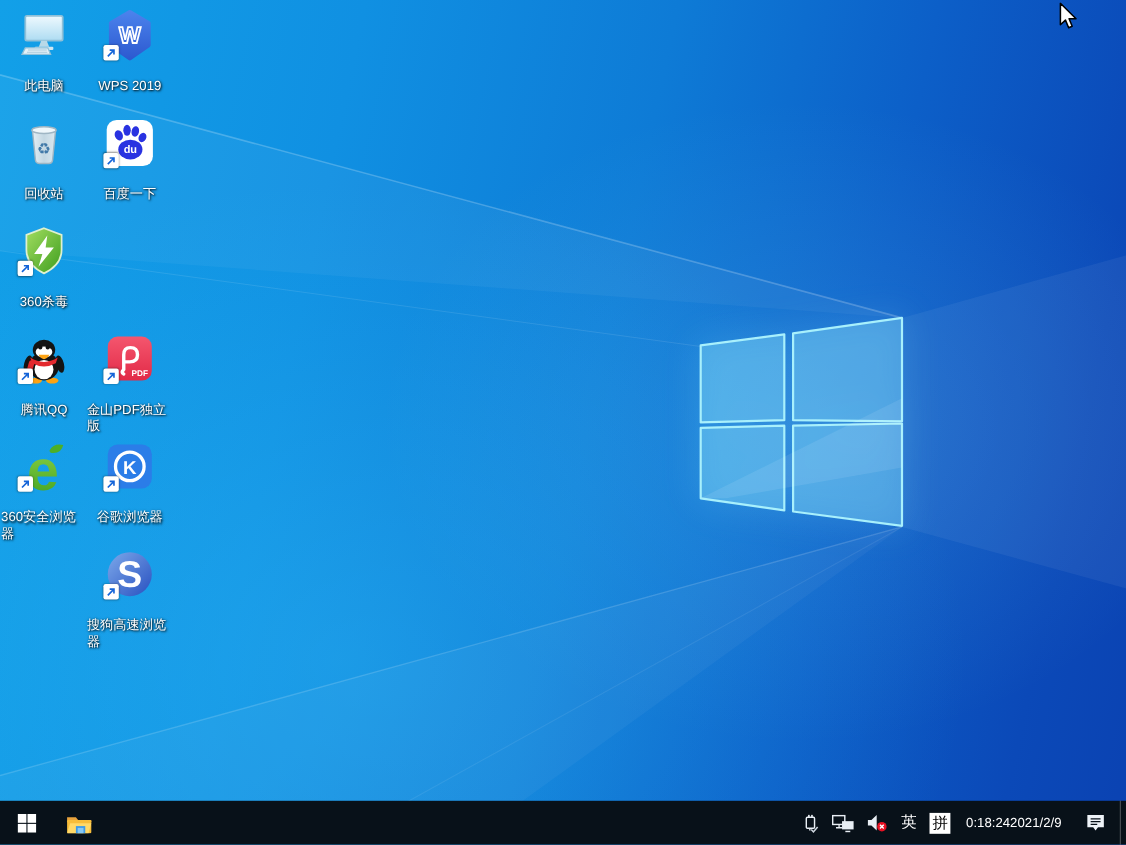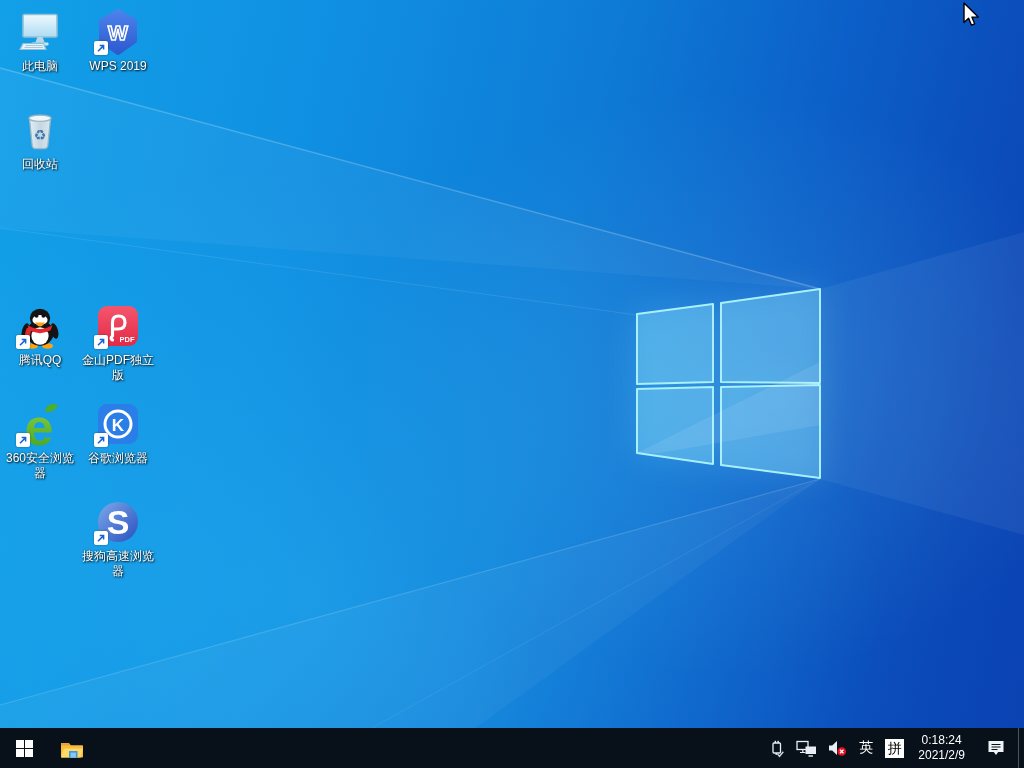--- a/index.html
+++ b/index.html
@@ -12,38 +12,38 @@
       radial-gradient(820px 620px at 30% 78%, rgba(60,205,255,.28), rgba(60,205,255,0) 70%),
       radial-gradient(560px 430px at 71% 50%, rgba(130,225,255,.16), rgba(130,225,255,0) 68%),
       linear-gradient(102deg,#12a0e8 0%,#1090e2 28%,#0e7bd6 52%,#0c5fc8 72%,#0b49b8 90%,#0b42b2 100%);}
   .rays{position:absolute;inset:0;pointer-events:none;}
   .winlogo{position:absolute;left:0;top:0;pointer-events:none;
     filter:drop-shadow(0 0 16px rgba(130,225,255,.40));}
 
   
   .icon-cell{position:absolute;width:78px;display:flex;flex-direction:column;align-items:center;cursor:default;}
   .icon-img{width:48px;height:48px;position:relative;}
-  .icon-label{margin-top:3px;font-size:12px;line-height:15px;color:#fff;text-align:center;max-width:78px;
+  .icon-label{margin-top:15px;font-size:12px;line-height:15px;color:#fff;max-width:78px;
     text-shadow:1px 1px 2px rgba(0,0,0,.9),0 0 2px rgba(0,0,0,.55);}
   .badge{position:absolute;left:0;bottom:1px;width:14px;height:14px;background:#fff;border-radius:2px;
     box-shadow:0 0 2px rgba(0,0,0,.45);display:flex;align-items:center;justify-content:center;}
 
   
   .taskbar{position:absolute;left:0;bottom:0;width:1024px;height:40px;background:#081119;
     display:flex;align-items:center;justify-content:space-between;}
   .tb-left{display:flex;height:100%;}
   .tb-btn{width:48px;height:100%;background:transparent;border:none;padding:0;margin:0;
     display:flex;align-items:center;justify-content:center;cursor:default;}
   .tb-right{display:flex;align-items:center;height:100%;}
   .tray-btn{height:100%;background:transparent;border:none;padding:0 5px;margin:0;
     display:flex;align-items:center;justify-content:center;cursor:default;}
   .ime-lang{color:#fff;font-size:14px;font-family:"Liberation Sans",sans-serif;padding:0 7px;}
   .ime-box{width:19px;height:19px;background:#fff;color:#000;font-size:14px;line-height:19px;
     text-align:center;display:block;}
-  .clock{flex-direction:column;justify-content:center;color:#fff;font-size:12px;line-height:15px;
+  .clock{flex-direction:row;justify-content:center;color:#fff;font-size:12px;line-height:15px;
     text-align:center;padding:0 9px;}
   .show-desktop{width:5px;height:100%;border-left:1px solid rgba(255,255,255,.28);}
 
   .cursor{position:absolute;left:962px;top:2px;pointer-events:none;}
 </style>
 </head>
 <body>
 
 <div class="stage">
 
@@ -120,21 +120,62 @@
             </linearGradient>
           </defs>
         <path d="M13.5 12.5 L16.2 39.5 a3.5 3.5 0 0 0 3.5 3.1 h8.6 a3.5 3.5 0 0 0 3.5 -3.1 L34.5 12.5 Z" fill="url(#g3)" stroke="#9fb6c4" stroke-width="1.3"></path>
         <ellipse cx="24" cy="12.3" rx="11" ry="3.1" fill="#eff7fb" stroke="#9fb6c4" stroke-width="1.3"></ellipse>
         <text x="24" y="34" font-size="14" fill="#4179a8" text-anchor="middle" font-family="DejaVu Sans, sans-serif">♻</text>
       </svg>
     </div>
     <div class="icon-label">回收站</div>
   </div>
 
-
+  <div class="icon-cell" style="left:79px;top:106px">
+    <div class="icon-img">
+      <svg width="48" height="48" viewBox="0 0 48 48">
+        <rect x="3" y="3" width="42" height="42" rx="9" fill="#fff"></rect>
+        <g fill="#2932e1">
+          <ellipse cx="14" cy="17" rx="3.6" ry="4.8" transform="rotate(-22 14 17)"></ellipse>
+          <ellipse cx="21.5" cy="12.5" rx="3.4" ry="5"></ellipse>
+          <ellipse cx="29" cy="13.5" rx="3.4" ry="4.8" transform="rotate(12 29 13.5)"></ellipse>
+          <ellipse cx="35.5" cy="19" rx="3.4" ry="4.4" transform="rotate(28 35.5 19)"></ellipse>
+          <ellipse cx="24.5" cy="30" rx="11" ry="9"></ellipse>
+        </g>
+        <text x="24.5" y="33.5" font-size="10" font-weight="bold" fill="#fff" text-anchor="middle" font-family="Liberation Sans, sans-serif">du</text>
+      </svg>
+      <div class="badge">
+        <svg width="10" height="10" viewBox="0 0 10 10">
+            <path d="M2 8.2 L7.6 2.6 M3.7 2.6 h3.9 v3.9" stroke="#1464d8" stroke-width="1.5" fill="none"></path>
+          </svg>
+      </div>
+    </div>
+    <div class="icon-label">百度一下</div>
+  </div>
+
+  <div class="icon-cell" style="left:1px;top:204px">
+    <div class="icon-img">
+      <svg width="48" height="48" viewBox="0 0 48 48">
+        <defs>
+            <linearGradient id="g4" x1="0" y1="0" x2="1" y2="1">
+          <stop offset="0" stop-color="#a2dd60"></stop>
+              <stop offset="1" stop-color="#3f9e1f"></stop>
+            </linearGradient>
+          </defs>
+        <path d="M24 3.5 L40 9.5 V23 c0 10.5 -6.5 17 -16 21.5 C14.5 40 8 33.5 8 23 V9.5 Z" fill="url(#g4)" stroke="#def0d0" stroke-width="1.6"></path>
+        <path d="M27 10 L15 27 h7.5 L19 38.5 L33 21 h-7.5 Z" fill="#fff"></path>
+      </svg>
+      <div class="badge">
+        <svg width="10" height="10" viewBox="0 0 10 10">
+            <path d="M2 8.2 L7.6 2.6 M3.7 2.6 h3.9 v3.9" stroke="#1464d8" stroke-width="1.5" fill="none"></path>
+          </svg>
+      </div>
+    </div>
+    <div class="icon-label">360杀毒</div>
+  </div>
 
 
   <div class="icon-cell" style="left:1px;top:302px">
     <div class="icon-img">
       <svg width="48" height="48" viewBox="0 0 48 48">
         <ellipse cx="9.5" cy="29" rx="3.6" ry="8" fill="#141414" transform="rotate(14 9.5 29)"></ellipse>
         <ellipse cx="38.5" cy="29" rx="3.6" ry="8" fill="#141414" transform="rotate(-14 38.5 29)"></ellipse>
         <ellipse cx="16.5" cy="44" rx="5.6" ry="2.7" fill="#fda313"></ellipse>
         <ellipse cx="31.5" cy="44" rx="5.6" ry="2.7" fill="#fda313"></ellipse>
         <ellipse cx="24" cy="16" rx="10.2" ry="9.2" fill="#141414"></ellipse>

